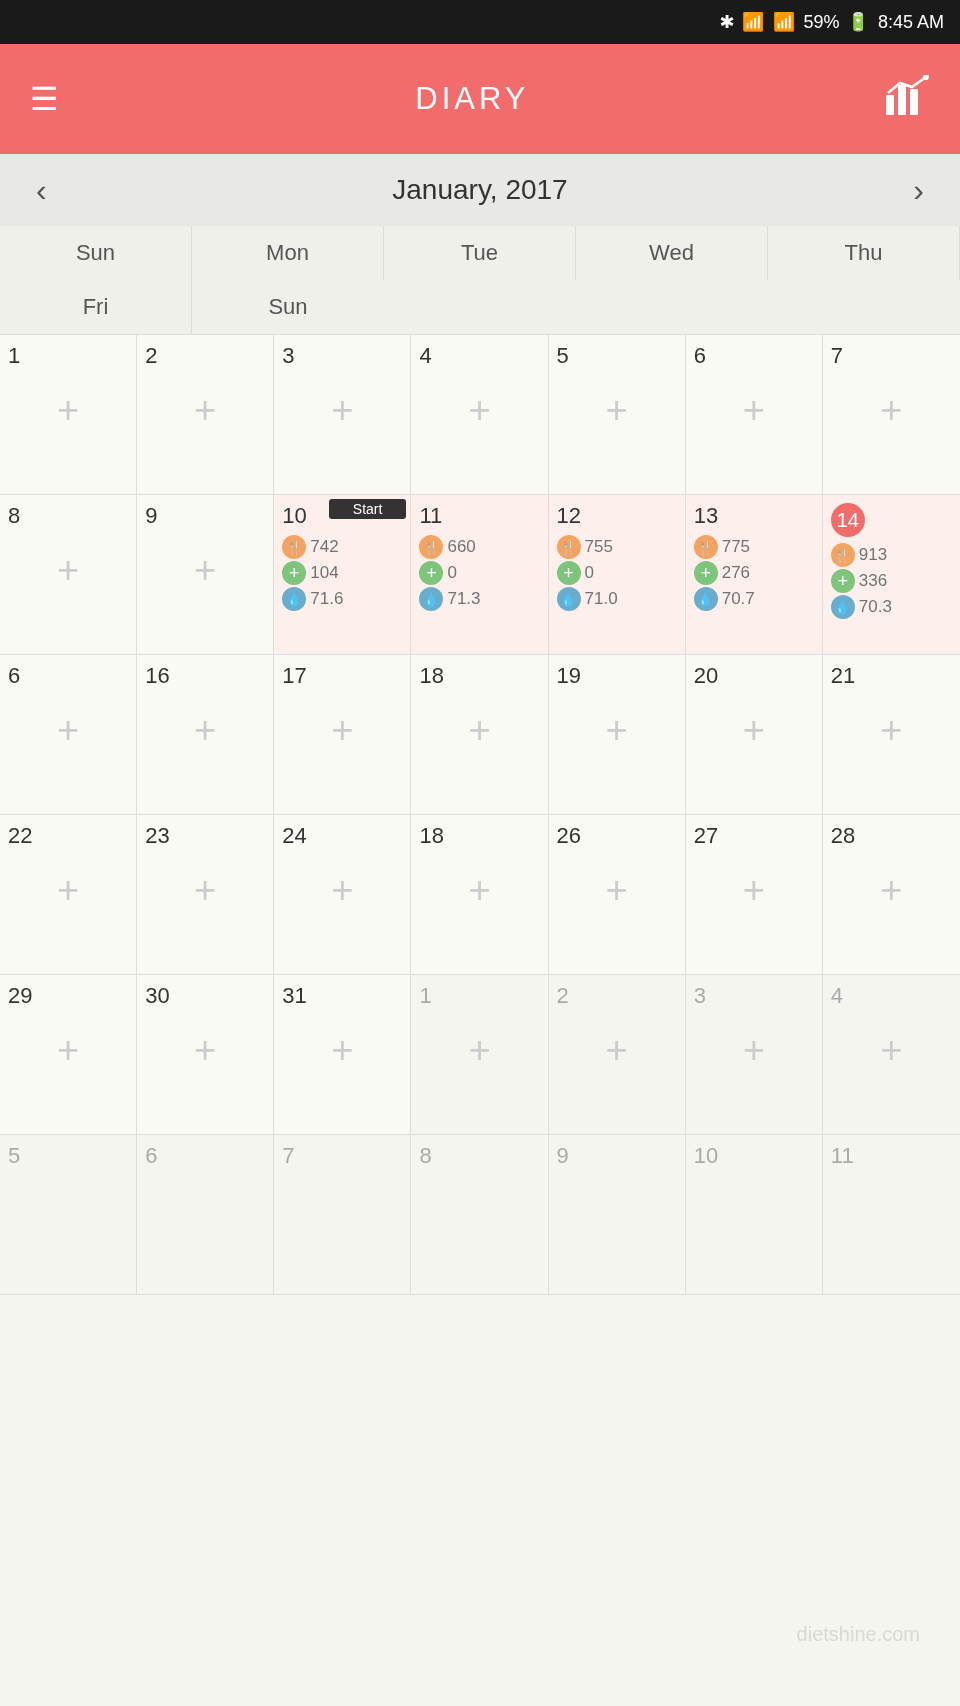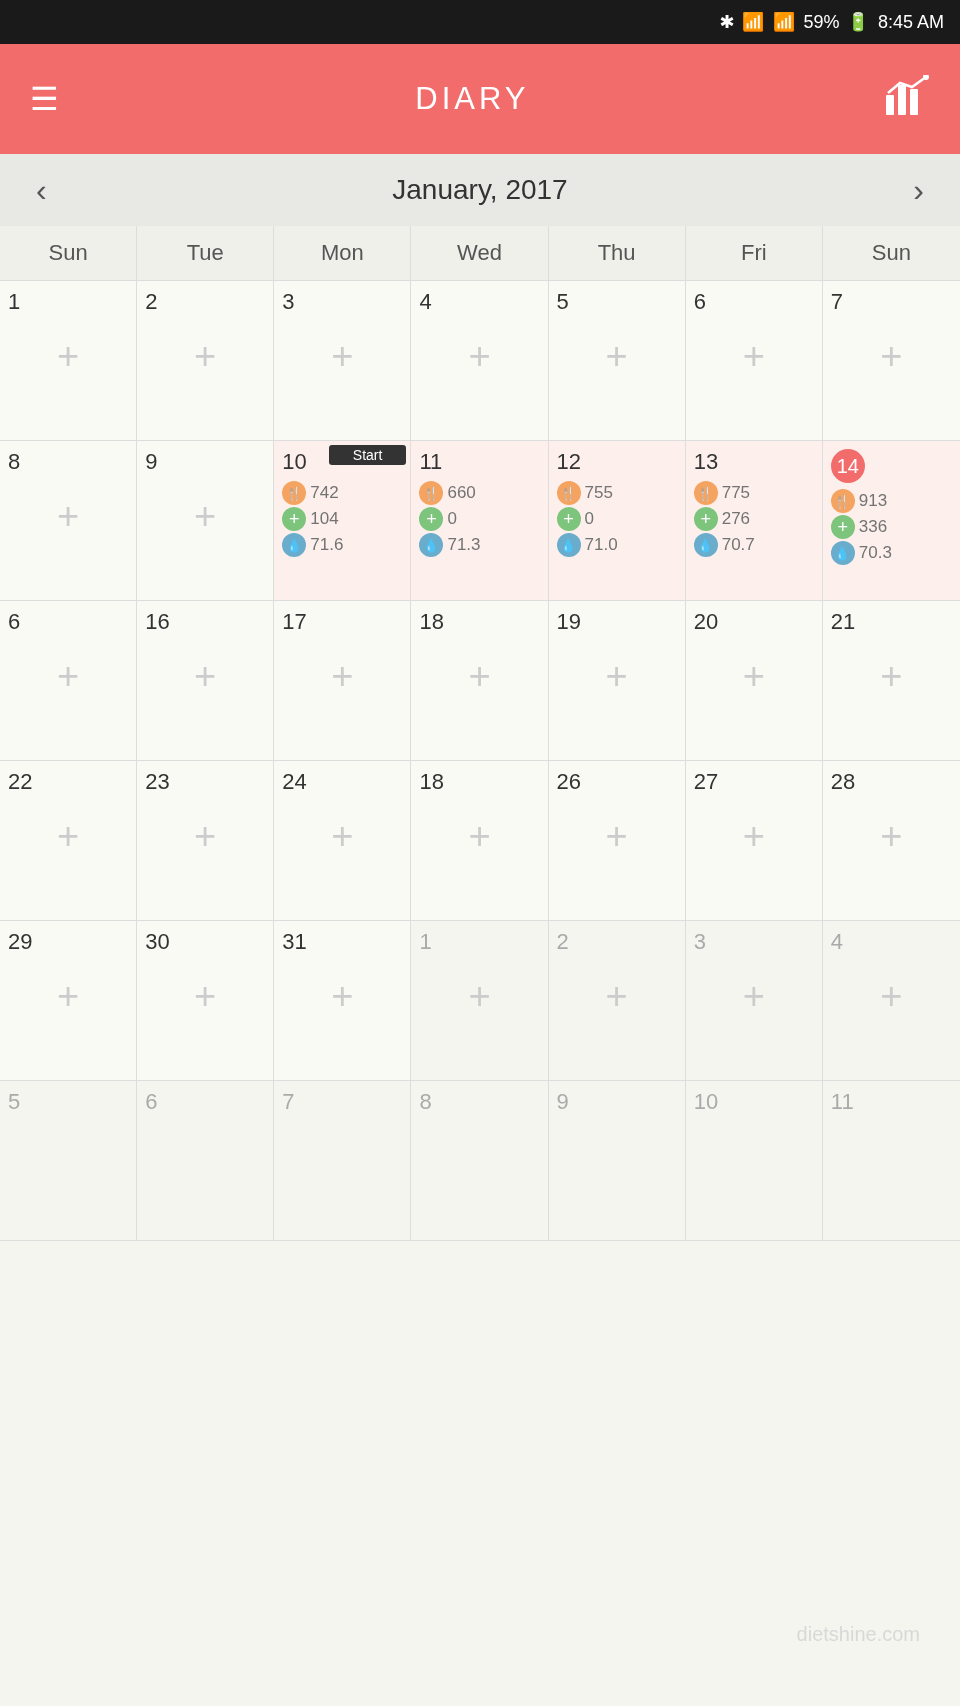--- a/index.html
+++ b/index.html
@@ -64,21 +64,21 @@
       cursor: pointer;
       padding: 8px 16px;
     }
     .month-title {
       font-size: 28px;
       color: #333;
     }
     
     .day-headers {
       display: grid;
-      grid-template-columns: repeat(7, 1fr);
+      grid-template-columns: repeat(5, 1fr);
       background: #f0f0eb;
       border-bottom: 1px solid #ddd;
     }
     .day-header {
       text-align: center;
       padding: 14px 0;
       font-size: 22px;
       color: #555;
       border-right: 1px solid #ddd;
     }
@@ -199,22 +199,22 @@
 </div>
 
 <div class="month-nav">
   <div class="nav-arrow">‹</div>
   <div class="month-title">January, 2017</div>
   <div class="nav-arrow">›</div>
 </div>
 
 <div class="day-headers">
   <div class="day-header">Sun</div>
+  <div class="day-header">Mon</div>
   <div class="day-header">Tue</div>
-  <div class="day-header">Mon</div>
   <div class="day-header">Wed</div>
   <div class="day-header">Thu</div>
   <div class="day-header">Fri</div>
   <div class="day-header">Sun</div>
 </div>
 
 <div class="calendar-grid" id="calendar-grid">
 <div class="calendar-cell">
       <div class="cell-date">1</div>
       <div class="plus-icon">+</div>

